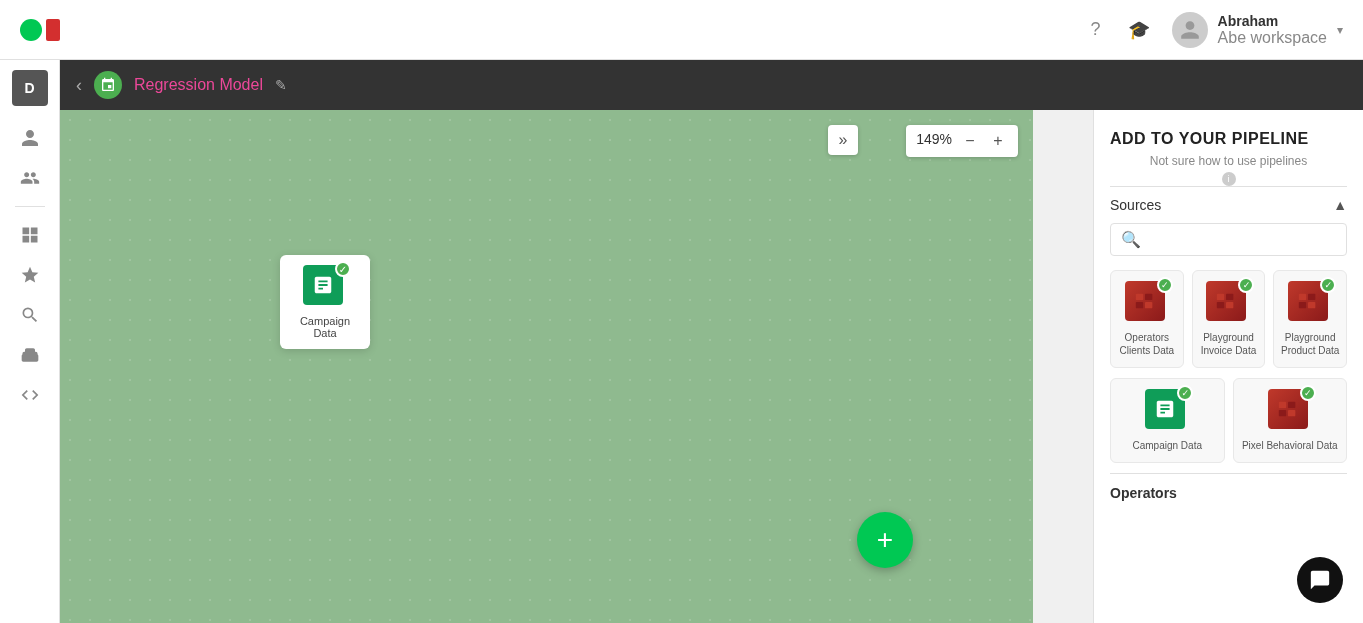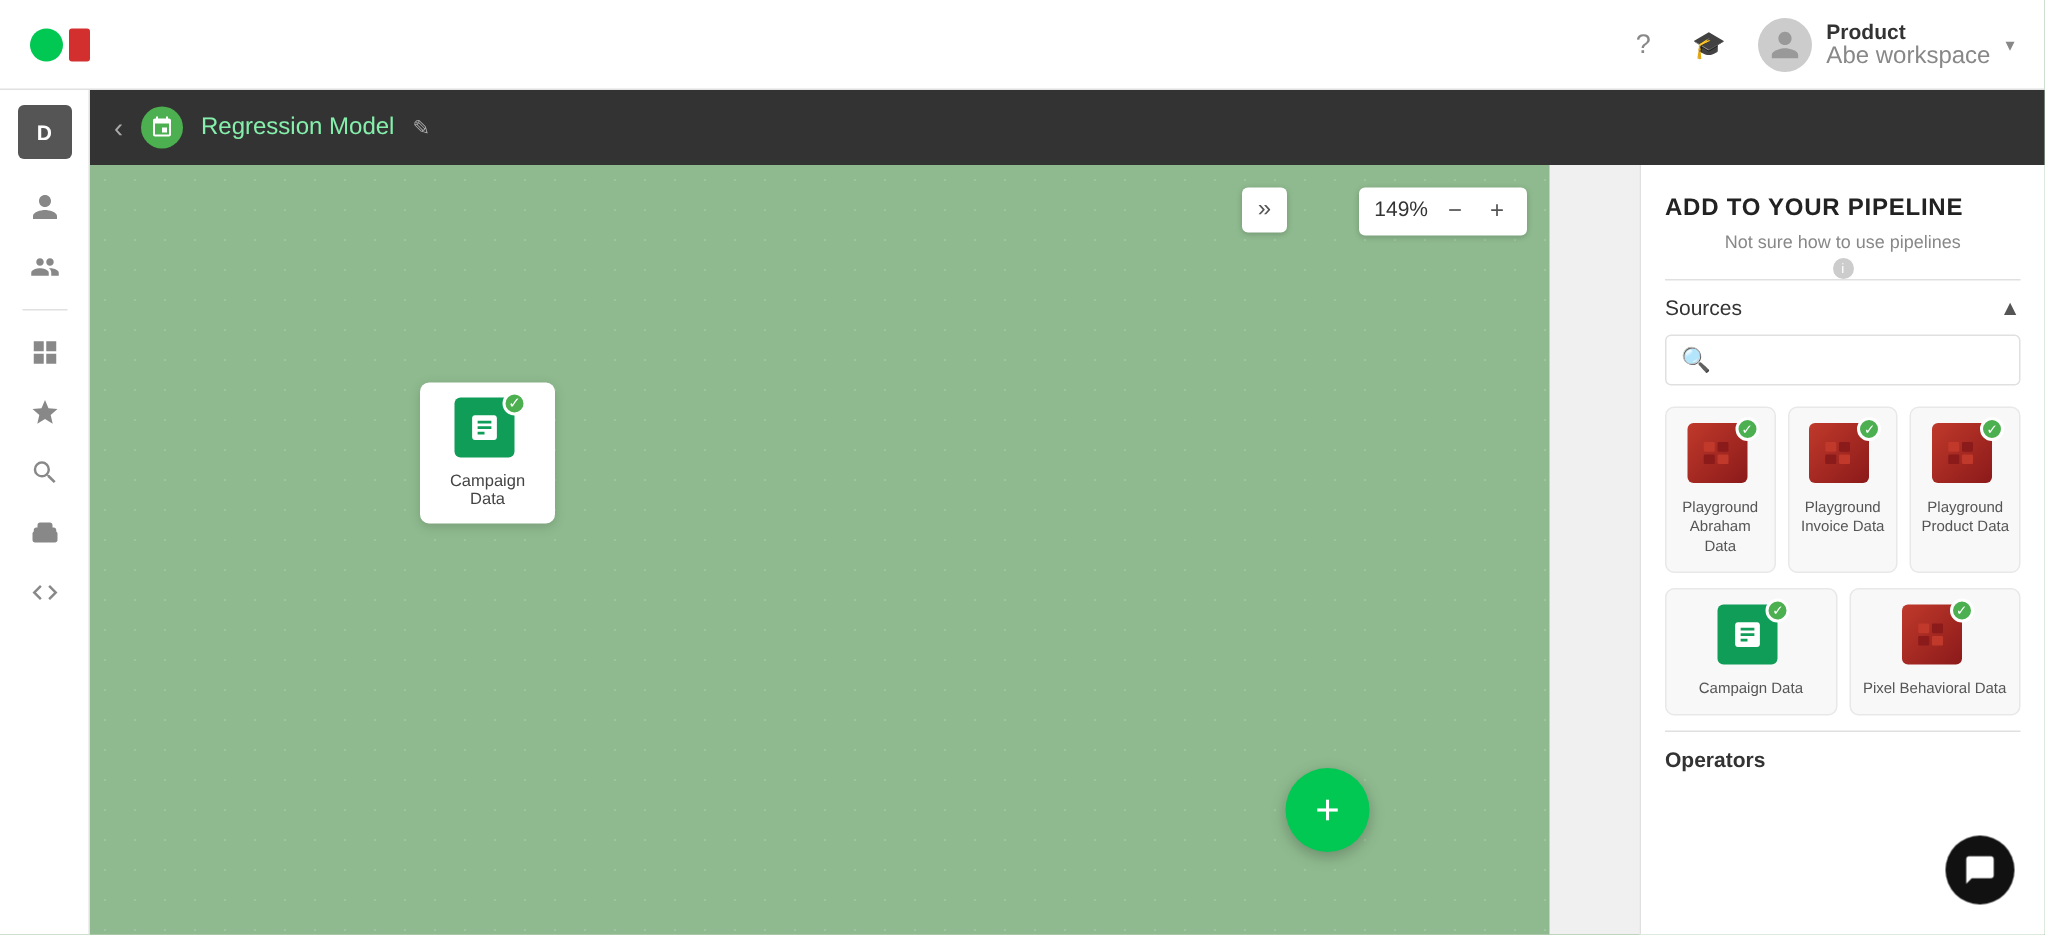--- a/index.html
+++ b/index.html
@@ -123,21 +123,21 @@
       display: flex; align-items: center;
     }
     .pipeline-icon {
       width: 28px; height: 28px;
       background: #4CAF50;
       border-radius: 50%;
       display: flex; align-items: center; justify-content: center;
       font-size: 14px; color: #fff;
     }
     .pipeline-title {
-      color: #86efac;
+      color: #ec4899;
       font-size: 16px;
       font-weight: 500;
     }
     .edit-icon {
       color: #aaa;
       font-size: 14px;
       cursor: pointer;
     }
 
     
@@ -419,21 +419,21 @@
   <div class="header-right">
     <div class="header-icon">?</div>
     <div class="header-icon">🎓</div>
     <div class="user-section">
       <div class="avatar">
         <svg width="22" height="22" viewBox="0 0 24 24" fill="#999">
             <path d="M12 12c2.7 0 4.8-2.1 4.8-4.8S14.7 2.4 12 2.4 7.2 4.5 7.2 7.2 9.3 12 12 12zm0 2.4c-3.2 0-9.6 1.6-9.6 4.8v2.4h19.2v-2.4c0-3.2-6.4-4.8-9.6-4.8z"></path>
           </svg>
       </div>
       <div class="user-info">
-        <span class="user-name">Product</span>
+        <span class="user-name">Abraham</span>
         <span class="user-workspace">Abe workspace</span>
       </div>
       <span class="chevron-down">▾</span>
     </div>
   </div>
 </div>
 
 <div class="main-layout">
 
   <div class="left-sidebar">
@@ -537,21 +537,21 @@
           <div class="source-icon-red">
             <svg width="22" height="22" viewBox="0 0 24 24">
               <rect x="2" y="4" width="8" height="7" fill="#c0392b" rx="1"></rect>
               <rect x="12" y="4" width="8" height="7" fill="#8b1a1a" rx="1"></rect>
               <rect x="2" y="13" width="8" height="7" fill="#8b1a1a" rx="1"></rect>
               <rect x="12" y="13" width="8" height="7" fill="#c0392b" rx="1"></rect>
             </svg>
           </div>
           <div class="source-check">✓</div>
         </div>
-        <div class="source-label">Playground Abraham Data</div>
+        <div class="source-label">Operators Clients Data</div>
       </div>
 
       <div class="source-card">
         <div class="source-icon-wrapper">
           <div class="source-icon-red">
             <svg width="22" height="22" viewBox="0 0 24 24">
               <rect x="2" y="4" width="8" height="7" fill="#c0392b" rx="1"></rect>
               <rect x="12" y="4" width="8" height="7" fill="#8b1a1a" rx="1"></rect>
               <rect x="2" y="13" width="8" height="7" fill="#8b1a1a" rx="1"></rect>
               <rect x="12" y="13" width="8" height="7" fill="#c0392b" rx="1"></rect>

